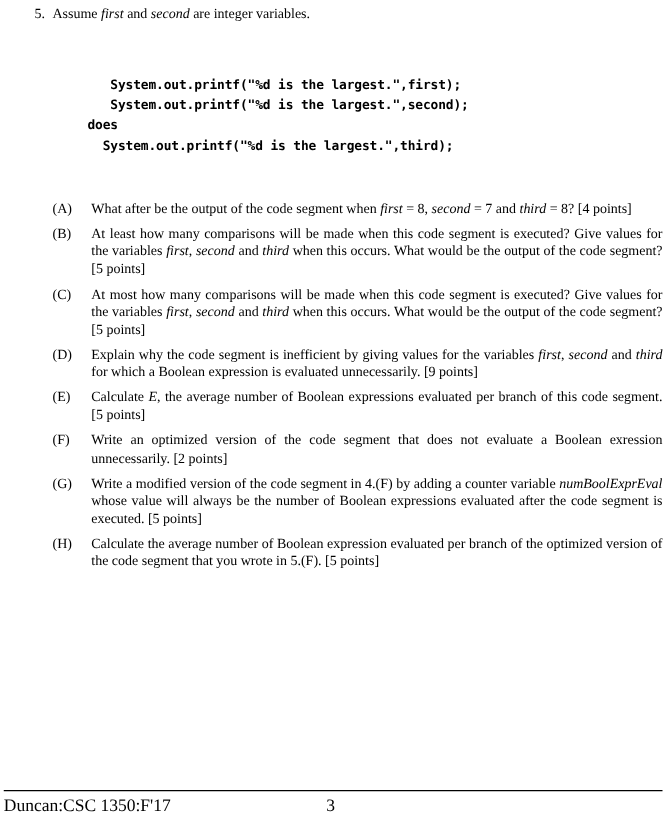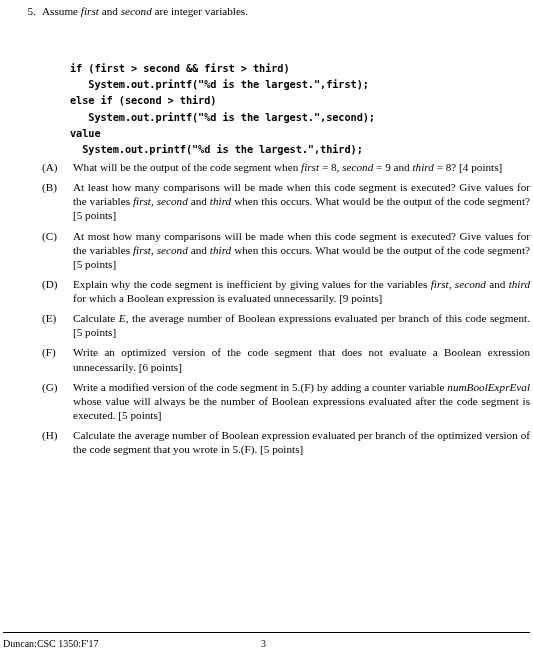--- a/index.html
+++ b/index.html
@@ -92,21 +92,21 @@
     width: 527px;
     height: 0;
     border-top: 1.3px solid #000000;
   }
   .footer {
     position: absolute;
     left: 3px;
     top: 638px;
     width: 527px;
     height: 18px;
-    font-size: 10px;
+    font-size: 14px;
   }
   .footer-left {
     position: absolute;
     left: 0;
     top: 0;
   }
   .footer-page {
     position: absolute;
     left: 258px;
     top: 0;
@@ -114,55 +114,53 @@
 </style>
 </head>
 <body>
 
 <div class="page">
 
   <div class="problem">
     <span class="problem-num">5.</span><span class="problem-text"><span>Assume </span><span class="mi">first</span><span> and </span><span class="mi">second</span><span> are integer variables.</span></span>
   </div>
 
-  <pre class="code-block"><span class="code-line">if (first &gt; second &amp;&amp; first &gt; third)
-</span><span class="code-line">   System.out.printf("%d is the largest.",first);
-</span><span class="code-line">else if (second &gt; third)
+  <pre class="code-block"><span class="code-line">   System.out.printf("%d is the largest.",first);
 </span><span class="code-line">   System.out.printf("%d is the largest.",second);
-</span><span class="code-line">value
+</span><span class="code-line">does
 </span><span class="code-line">  System.out.printf("%d is the largest.",third);</span></pre>
 
   <div class="items">
       <div class="item">
         <span class="item-label">(A)</span>
-        <span class="item-body"><span>What will be the output of the code segment when </span><span class="mi">first</span><span> = 8, </span><span class="mi">second</span><span> = 9 and </span><span class="mi">third</span><span> = 8? [4 points]</span></span>
+        <span class="item-body"><span>What after be the output of the code segment when </span><span class="mi">first</span><span> = 8, </span><span class="mi">second</span><span> = 7 and </span><span class="mi">third</span><span> = 8? [4 points]</span></span>
       </div>
       <div class="item">
         <span class="item-label">(B)</span>
         <span class="item-body"><span>At least how many comparisons will be made when this code segment is executed? Give values for the variables </span><span class="mi">first</span><span>, </span><span class="mi">second</span><span> and </span><span class="mi">third</span><span> when this occurs.  What would be the output of the code segment? [5 points]</span></span>
       </div>
       <div class="item">
         <span class="item-label">(C)</span>
         <span class="item-body"><span>At most how many comparisons will be made when this code segment is executed? Give values for the variables </span><span class="mi">first</span><span>, </span><span class="mi">second</span><span> and </span><span class="mi">third</span><span> when this occurs.  What would be the output of the code segment? [5 points]</span></span>
       </div>
       <div class="item">
         <span class="item-label">(D)</span>
         <span class="item-body"><span>Explain why the code segment is inefficient by giving values for the variables </span><span class="mi">first</span><span>, </span><span class="mi">second</span><span> and </span><span class="mi">third</span><span> for which a Boolean expression is evaluated unnecessarily. [9 points]</span></span>
       </div>
       <div class="item">
         <span class="item-label">(E)</span>
         <span class="item-body"><span>Calculate </span><span class="mi">E</span><span>, the average number of Boolean expressions evaluated per branch of this code segment. [5 points]</span></span>
       </div>
       <div class="item">
         <span class="item-label">(F)</span>
-        <span class="item-body"><span>Write an optimized version of the code segment that does not evaluate a Boolean exression unnecessarily. [6 points]</span></span>
+        <span class="item-body"><span>Write an optimized version of the code segment that does not evaluate a Boolean exression unnecessarily. [2 points]</span></span>
       </div>
       <div class="item">
         <span class="item-label">(G)</span>
-        <span class="item-body"><span>Write a modified version of the code segment in 5.(F) by adding a counter variable </span><span class="mi">numBoolExprEval</span><span> whose value will always be the number of Boolean expressions evaluated after the code segment is executed. [5 points]</span></span>
+        <span class="item-body"><span>Write a modified version of the code segment in 4.(F) by adding a counter variable </span><span class="mi">numBoolExprEval</span><span> whose value will always be the number of Boolean expressions evaluated after the code segment is executed. [5 points]</span></span>
       </div>
       <div class="item">
         <span class="item-label">(H)</span>
         <span class="item-body"><span>Calculate the average number of Boolean expression evaluated per branch of the optimized version of the code segment that you wrote in 5.(F). [5 points]</span></span>
       </div>
     </div>
 
   <div class="footer-rule"></div>
   <div class="footer">
     <span class="footer-left">Duncan:CSC 1350:F'17</span>

